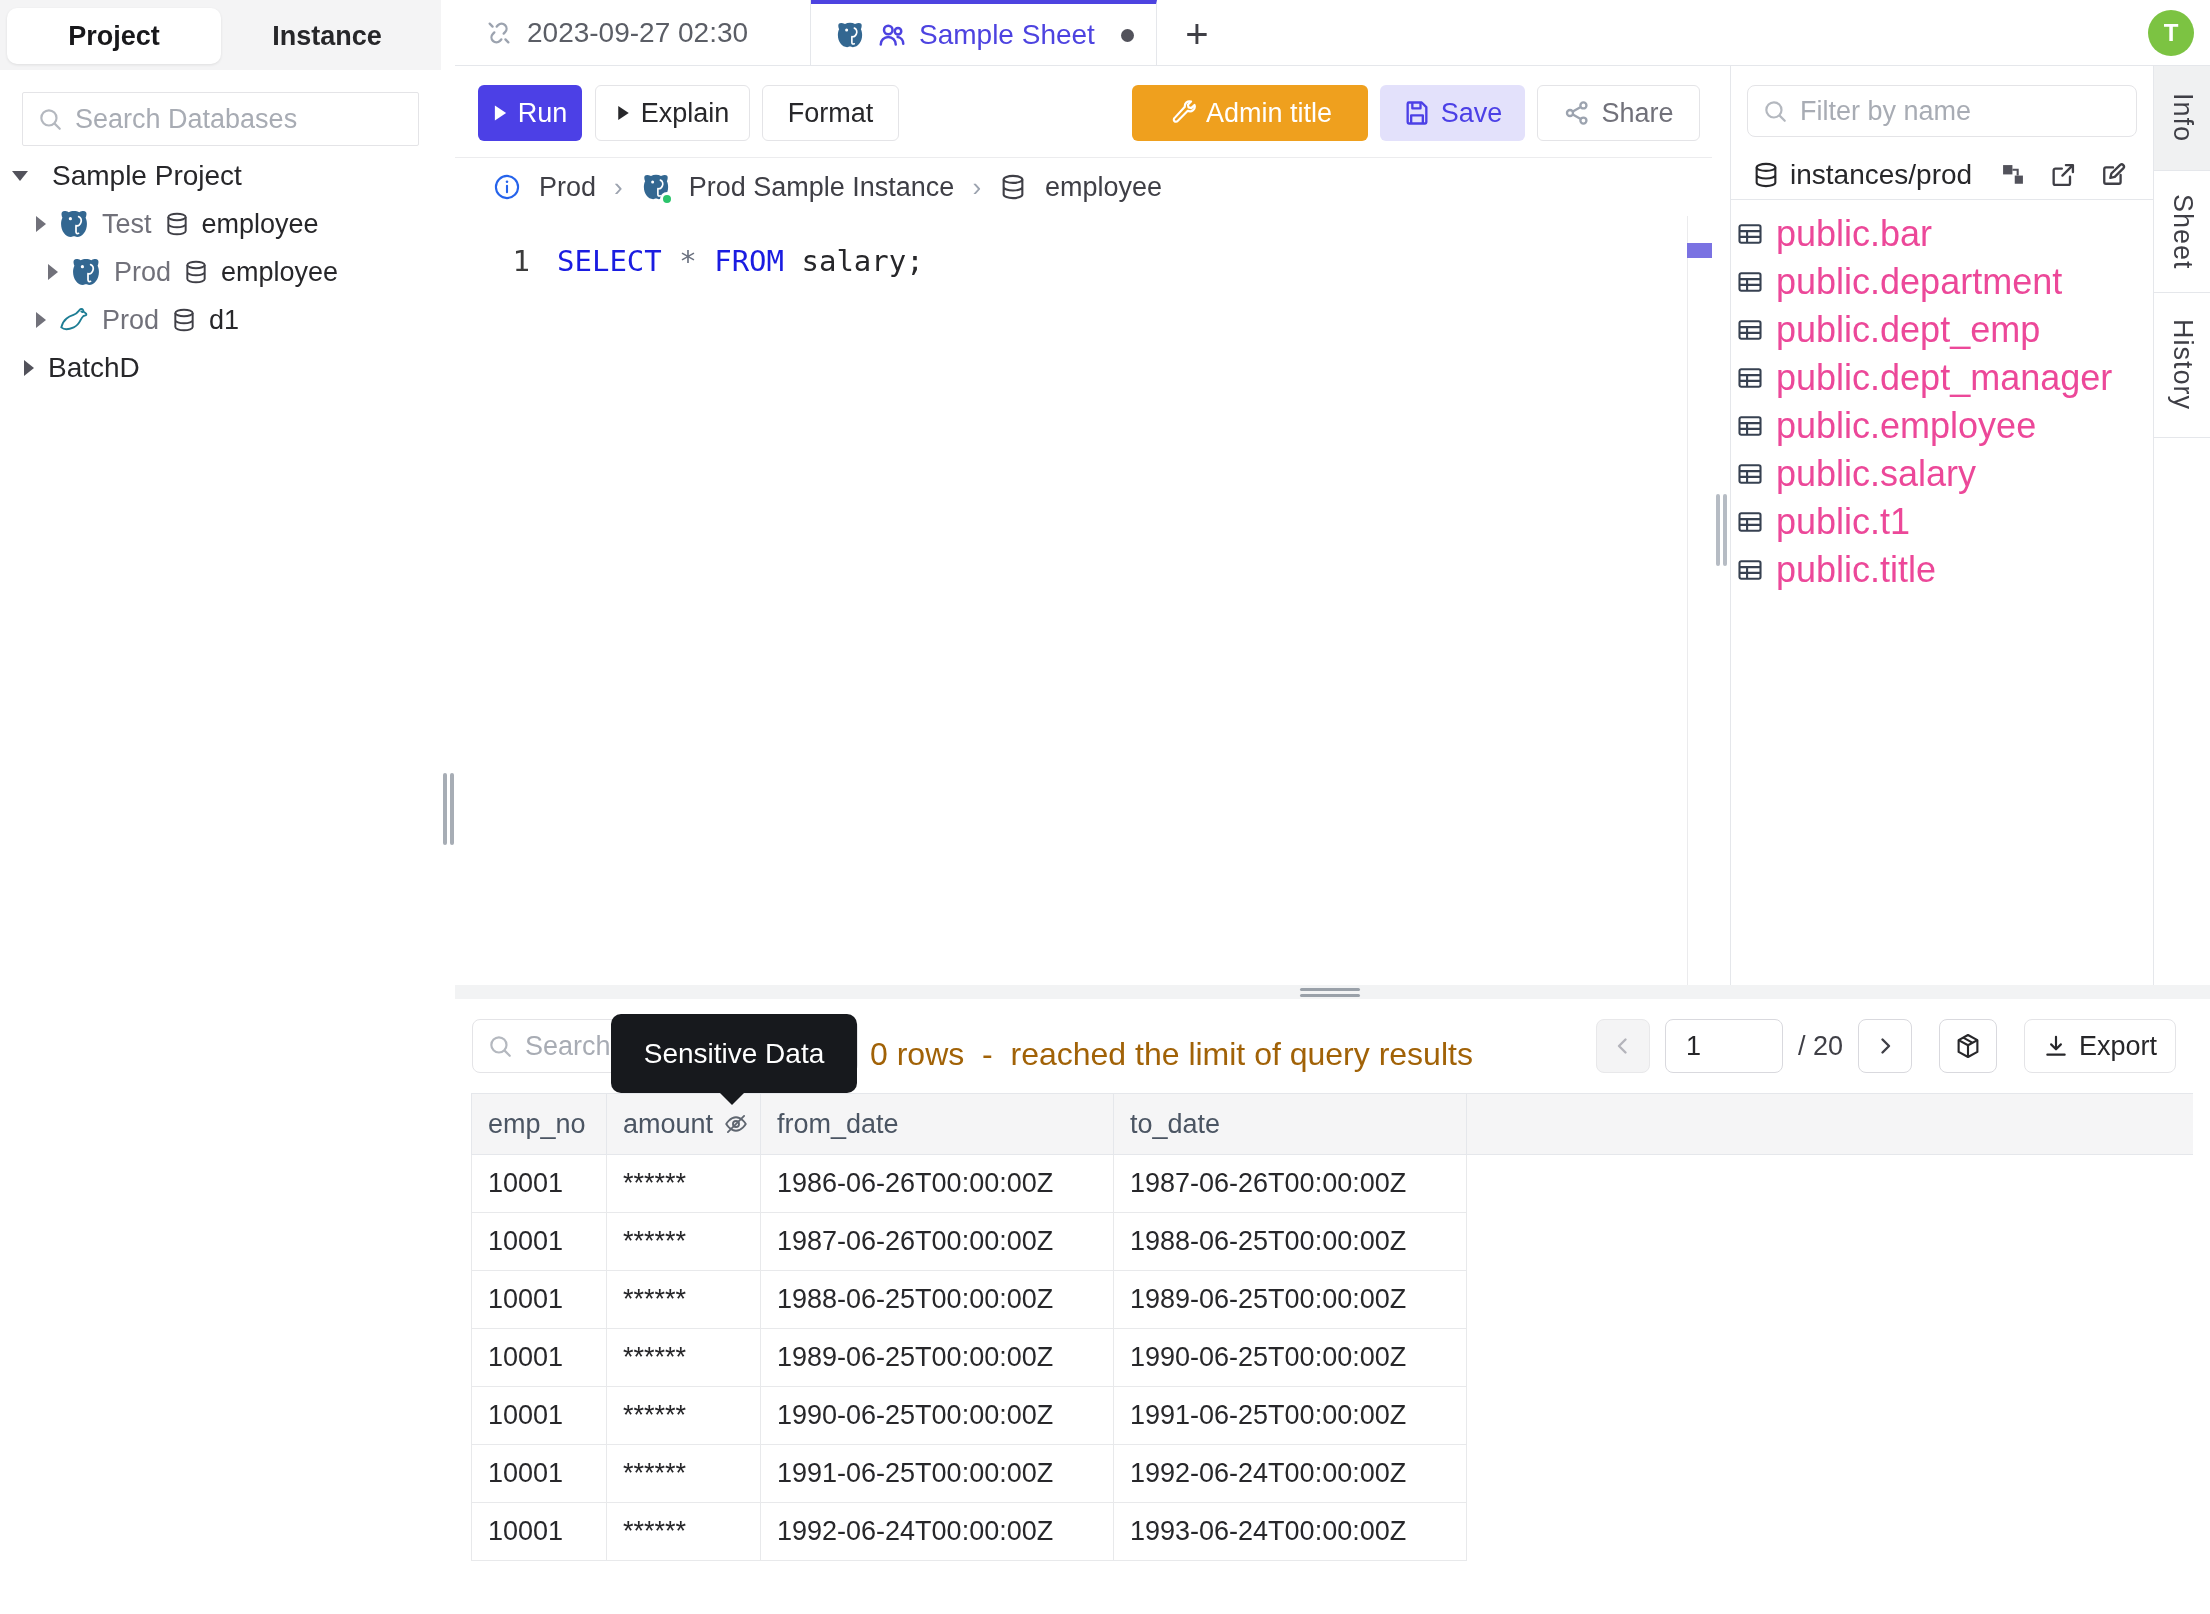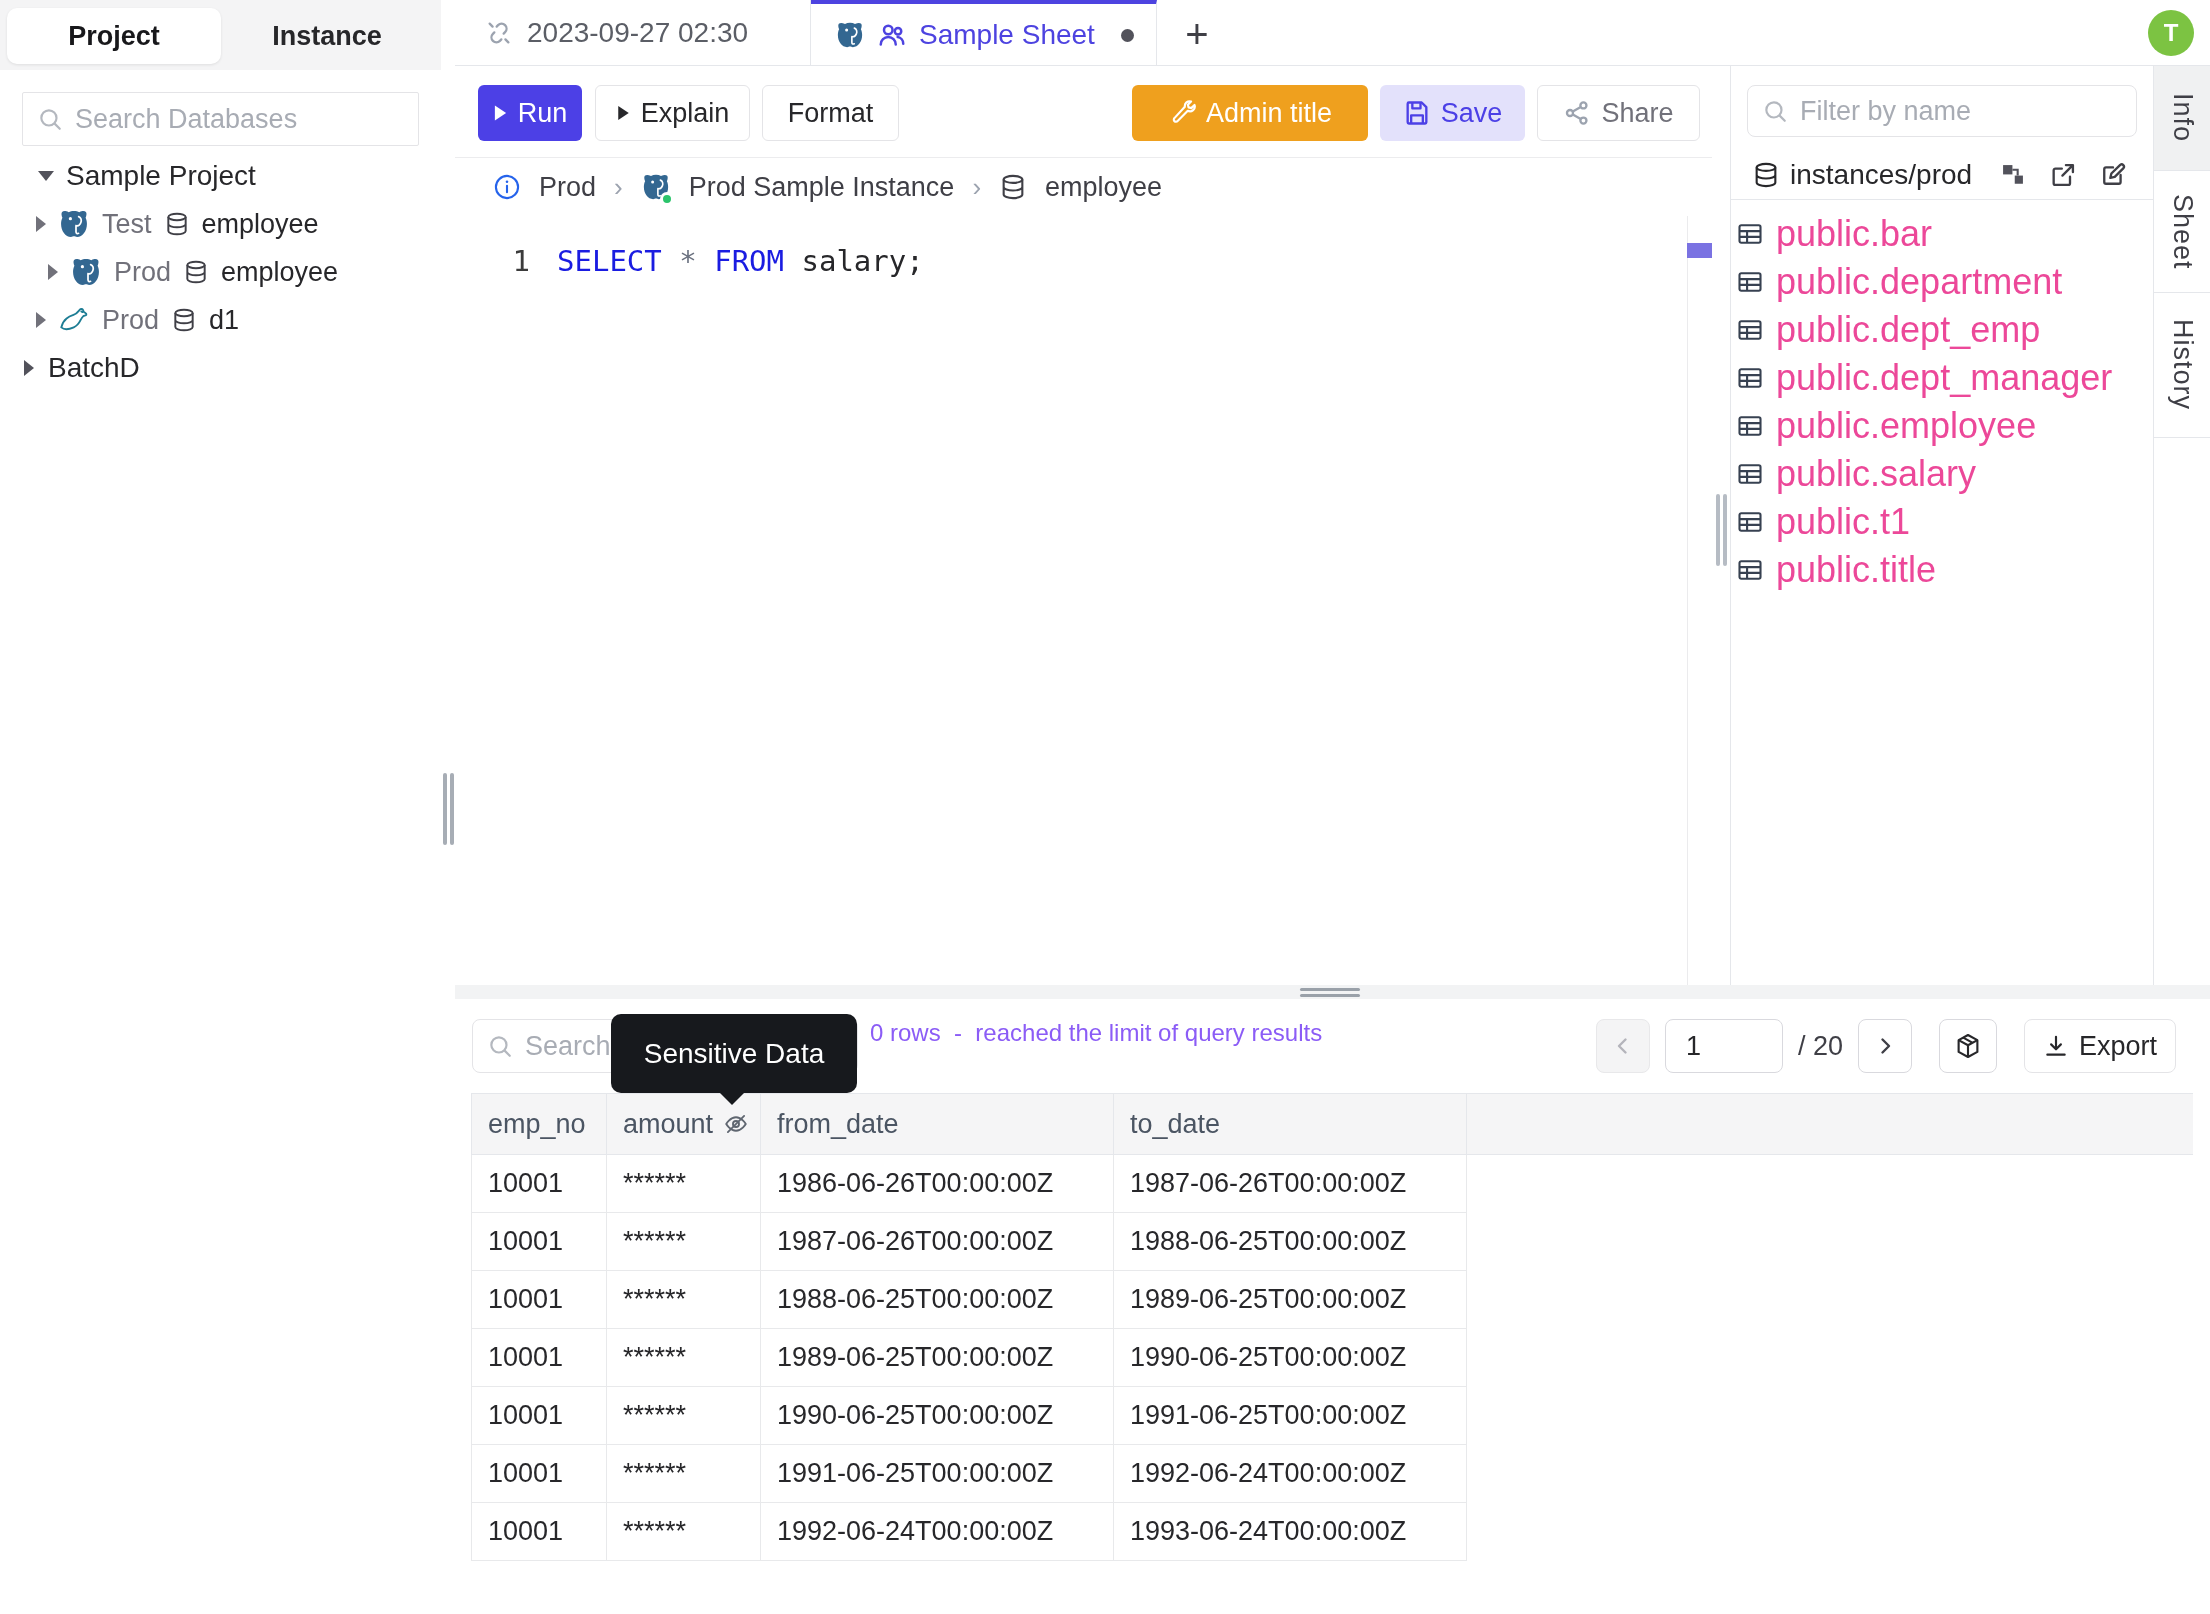--- a/index.html
+++ b/index.html
@@ -123,21 +123,21 @@
     </div>
 
     <div class="abs input" style="left:22px;top:92px;width:397px;height:54px">
       <svg width="26" height="26" viewBox="0 0 24 24" fill="none" stroke="#b4b8bf" stroke-width="2" stroke-linecap="round">
         <circle cx="11" cy="11" r="7"></circle>
           <line x1="16.5" y1="16.5" x2="21" y2="21"></line>
       </svg>
       <input placeholder="Search Databases" style="">
     </div>
 
-    <div class="abs tree-row" style="top:152px;height:47px;padding-left:38px;gap:12px">
+    <div class="abs tree-row" style="top:152px;height:47px;padding-left:12px;gap:24px">
       <span class="caret-down"></span>
       <span style="font-size:28px;color:#27272a">Sample Project</span>
     </div>
 
     <div class="abs tree-row" style="top:200px;padding-left:36px;gap:12px">
       <span class="caret-right"></span>
       <svg width="32" height="32" viewBox="0 0 24 24">
         <path fill="#336791" d="M12 2.2c-1.5 0-2.9.3-4 .9C5.4 1.9 3.8 2.3 3.1 3c-.8.8-.5 2.7.2 4.4C2.6 8.8 2.3 10.3 2.3 12c0 5.2 3.3 9.7 7.4 9.7 1 0 1.5-.5 2.3-.5s1.3.5 2.3.5c4.1 0 7.4-4.5 7.4-9.7 0-1.7-.3-3.2-1-4.6.7-1.7 1-3.6.2-4.4-.7-.7-2.3-1.1-4.9.1-1.1-.6-2.5-.9-4-.9z"></path>
         <circle cx="9.3" cy="8" r="1.2" fill="#fff"></circle>
         <path fill="none" stroke="#fff" stroke-width="1.3" stroke-linecap="round" d="M15.5 6.5c1.8.7 2.4 2.6 1.6 4.6-.7 1.7-2.2 2.6-3.6 2.2M13.5 13.3v4.6c0 1.3 1 1.6 1.9 1.1"></path>
@@ -402,21 +402,21 @@
 
   <div class="abs results">
 
     <div class="abs input" style="left:17px;top:20px;width:386px;height:54px;border-radius:8px">
       <svg width="26" height="26" viewBox="0 0 24 24" fill="none" stroke="#b4b8bf" stroke-width="2" stroke-linecap="round">
         <circle cx="11" cy="11" r="7"></circle>
           <line x1="16.5" y1="16.5" x2="21" y2="21"></line>
       </svg>
       <input placeholder="Search" style="">
     </div>
-    <div class="abs" style="left:415px;top:20px;font-size:24px;color:#8b5cf6;white-space:pre">0 rows  -  reached the limit of query results</div>
+    <div class="abs" style="left:415px;top:37px;font-size:32px;color:#a16207;white-space:pre">0 rows  -  reached the limit of query results</div>
 
     <div class="abs flex" style="right:34px;top:20px;gap:15px">
       <div class="pagebtn disabled">
         <svg width="24" height="24" viewBox="0 0 24 24" fill="none" stroke="#b4b4bb" stroke-width="2.4" stroke-linecap="round" stroke-linejoin="round">
           <polyline points="14.5,5.5 8,12 14.5,18.5"></polyline>
         </svg>
       </div>
       <div class="pageinput">1</div>
       <span style="font-size:27px;color:#3f3f46">/ 20</span>
       <div class="pagebtn">

